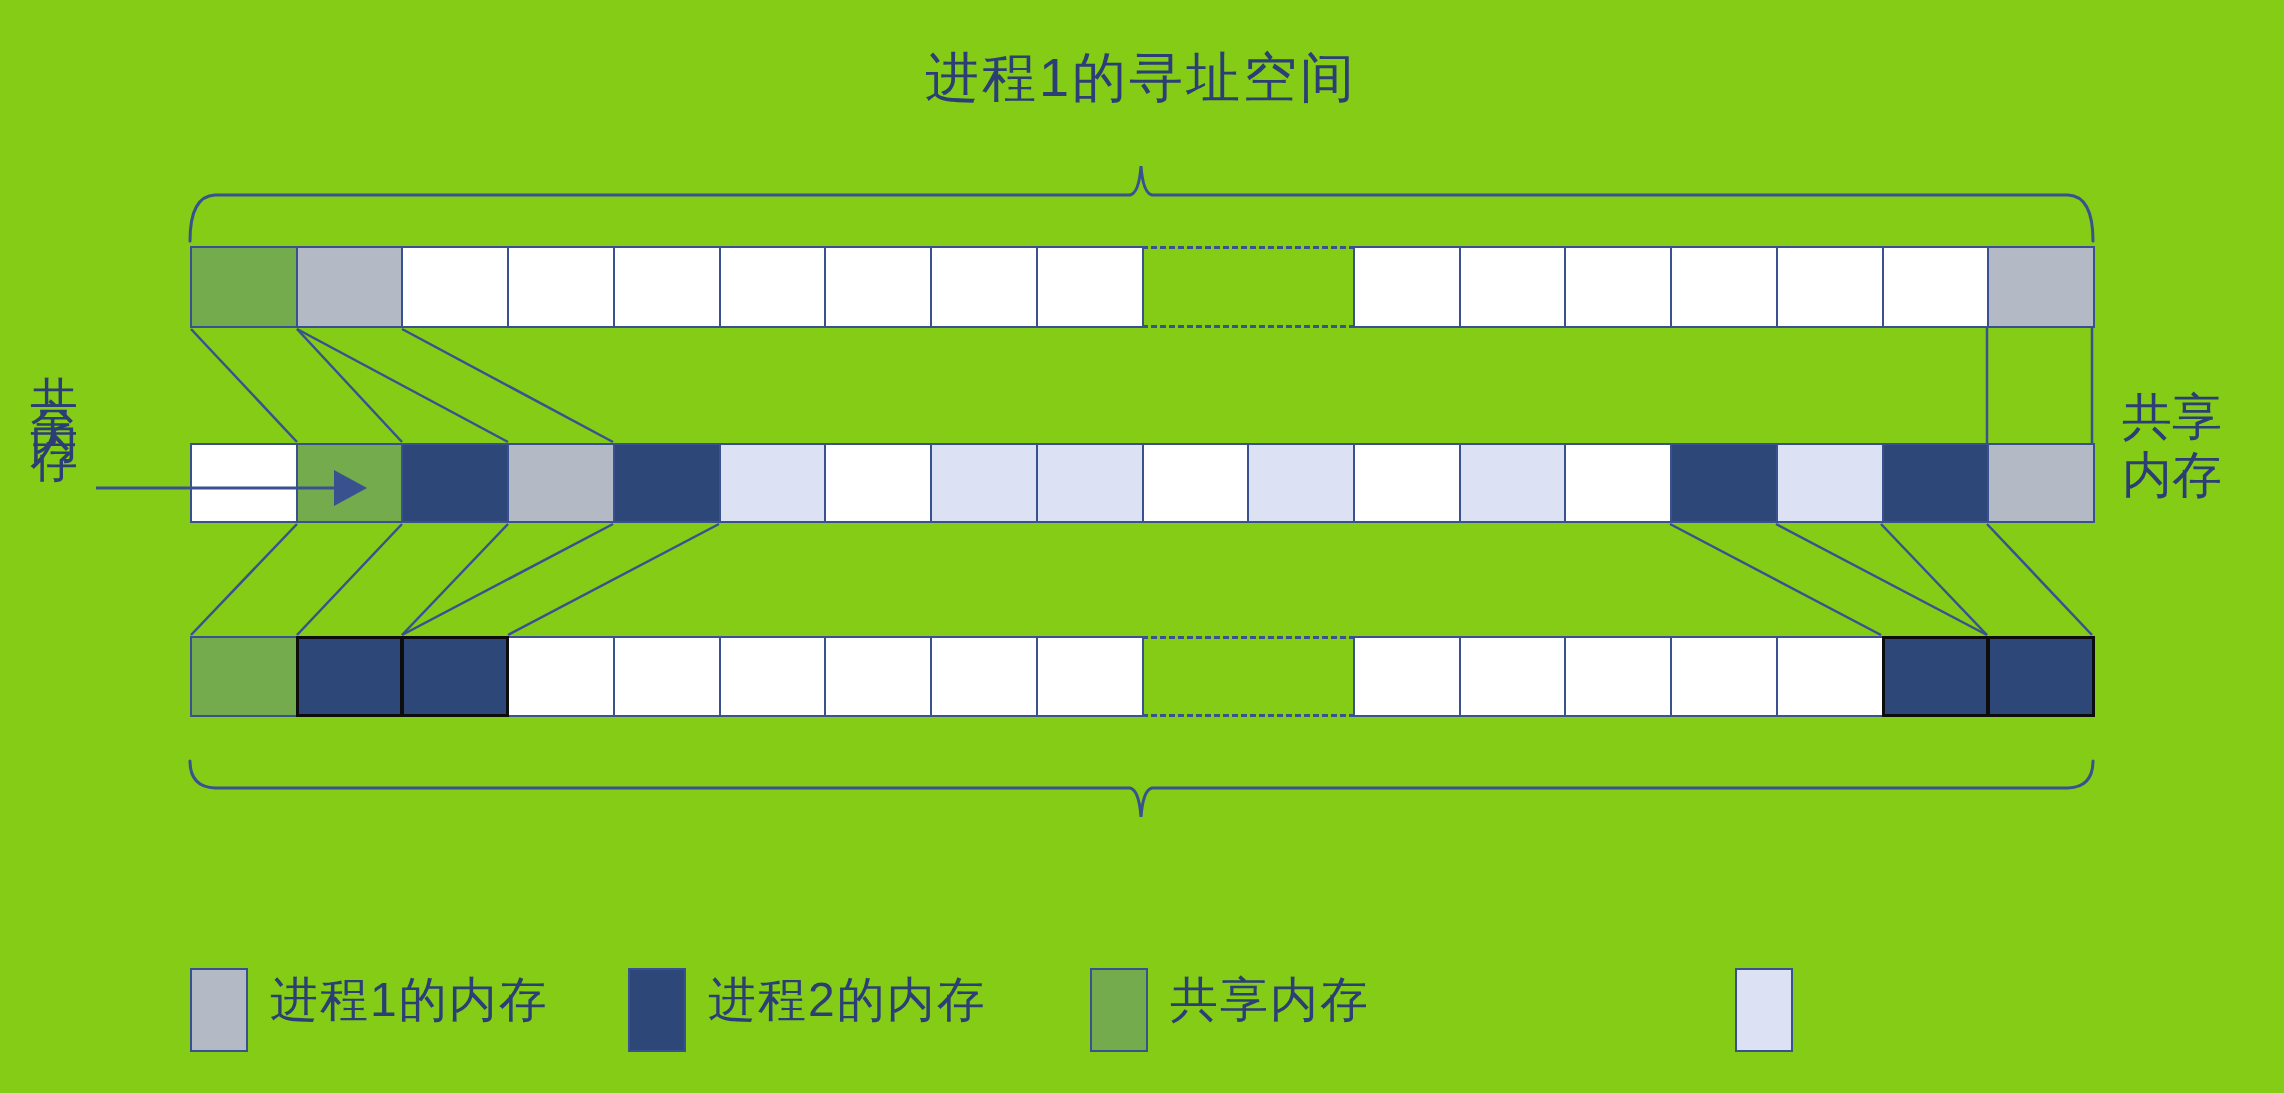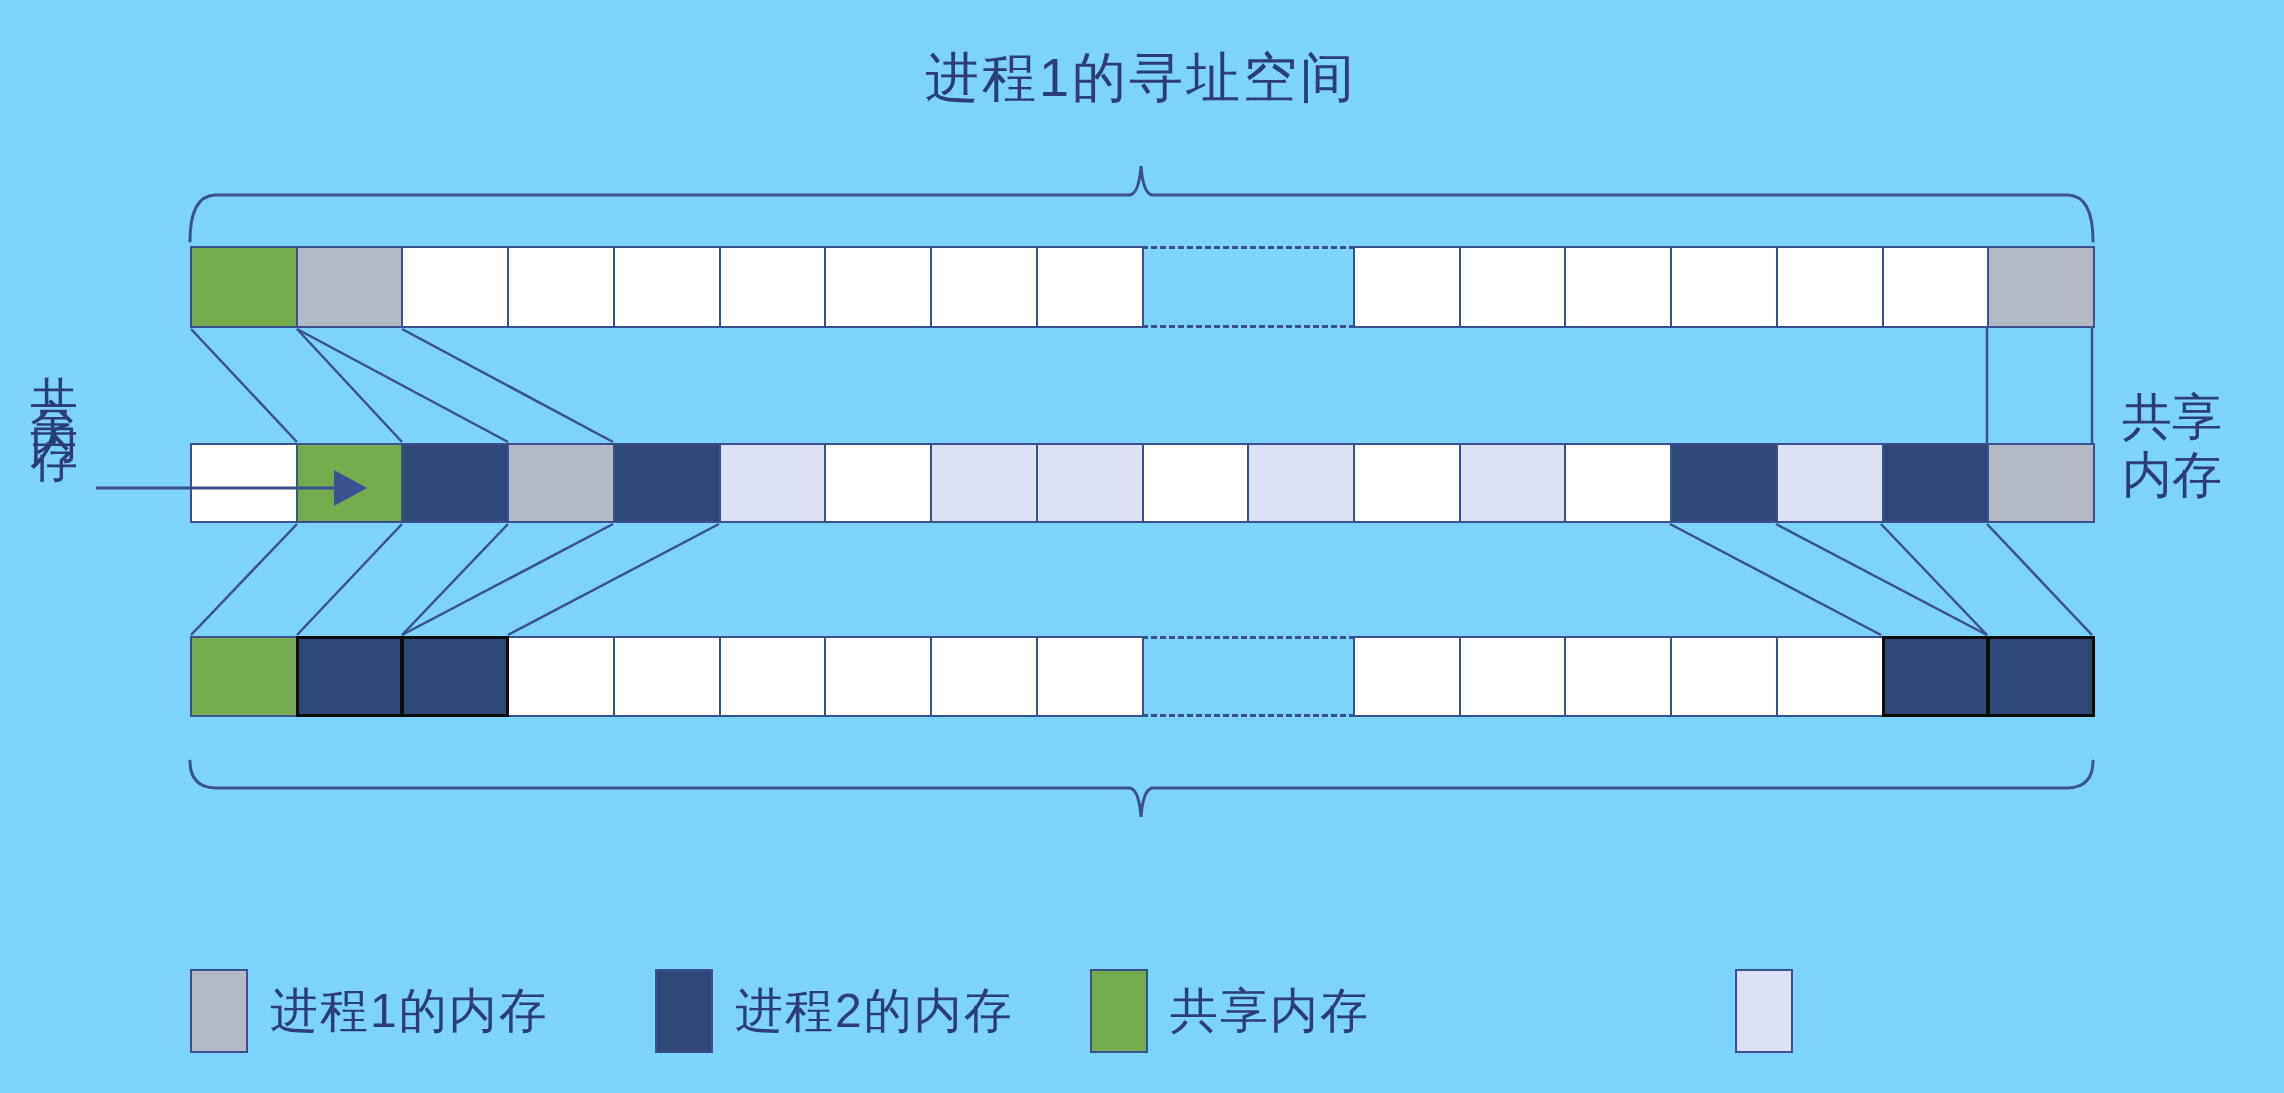--- a/index.html
+++ b/index.html
@@ -1,16 +1,16 @@
 <!DOCTYPE html>
 <html style="--line: #3a5190; --text: #2b3e75; --p1: #b4bac5; --p2: #2e4779; --shared: #74ab4c; --other: #dce2f3; --white: #ffffff; --black_border: #0d0d0d;"><head>
 <meta charset="utf-8">
 <style>
   html,body{margin:0;padding:0;background:#ffffff;}
-  #canvas{position:relative;width:2284px;height:1093px;background:#7dd3fc;overflow:hidden;
+  #canvas{position:relative;width:2284px;height:1093px;background:#84cc16;overflow:hidden;
           font-family:"Liberation Sans","DejaVu Sans",sans-serif;}
   .cell{position:absolute;box-sizing:border-box;border:2px solid var(--line);background:#fff;z-index:1;}
   .cell.w{background:var(--white);}
   .cell.p1{background:var(--p1);}
   .cell.p2{background:var(--p2);}
   .cell.p2k{background:var(--p2);border:3px solid var(--black_border);z-index:2;}
   .cell.shared{background:var(--shared);}
   .cell.other{background:var(--other);}
   .cell.gap{background:transparent;border:none;
             border-top:3px dashed var(--line);border-bottom:3px dashed var(--line);z-index:0;}
@@ -20,21 +20,21 @@
   #overlay .arrowline{stroke-width:3;}
   #overlay polygon{fill:var(--line);}
   .title{position:absolute;left:791px;width:700px;text-align:center;color:var(--text);
          font-size:54px;letter-spacing:3px;white-space:nowrap;z-index:4;}
   #top-title{top:42px;}
   #bottom-title{top:820px;}
   #shared-label{position:absolute;left:22px;top:338px;color:var(--text);font-size:48px;
                 writing-mode:vertical-rl;text-orientation:upright;letter-spacing:20px;z-index:4;}
   #physical-label{position:absolute;left:2122px;top:388px;width:134px;color:var(--text);
                   font-size:50px;line-height:1.16;word-break:break-all;z-index:4;}
-  .legend-item{position:absolute;top:968px;height:86px;display:flex;align-items:center;z-index:4;}
+  .legend-item{position:absolute;top:968px;height:86px;display:flex;z-index:4;}
   .legend-swatch{width:58px;height:84px;box-sizing:border-box;border:2px solid var(--line);margin-right:22px;}
   .legend-label{color:var(--text);font-size:48px;letter-spacing:2px;white-space:nowrap;}
 </style>
 </head>
 <body>
 
 <div id="canvas">
 
   <div id="top-title" class="title">进程1的寻址空间</div>
 
@@ -128,21 +128,21 @@
       <polygon points="334,470 367,488 334,506"></polygon>
     </g>
   </svg>
 
 
   <div id="legend">
       <div class="legend-item" style="left: 190px;">
         <div class="legend-swatch" style="background: rgb(180, 186, 197);"></div>
         <span class="legend-label">进程1的内存</span>
       </div>
-      <div class="legend-item" style="left: 655px;">
+      <div class="legend-item" style="left: 628px;">
         <div class="legend-swatch" style="background: rgb(46, 71, 121);"></div>
         <span class="legend-label">进程2的内存</span>
       </div>
       <div class="legend-item" style="left: 1090px;">
         <div class="legend-swatch" style="background: rgb(116, 171, 76);"></div>
         <span class="legend-label">共享内存</span>
       </div>
       <div class="legend-item" style="left: 1735px;">
         <div class="legend-swatch" style="background: rgb(220, 226, 243);"></div>
       </div>

